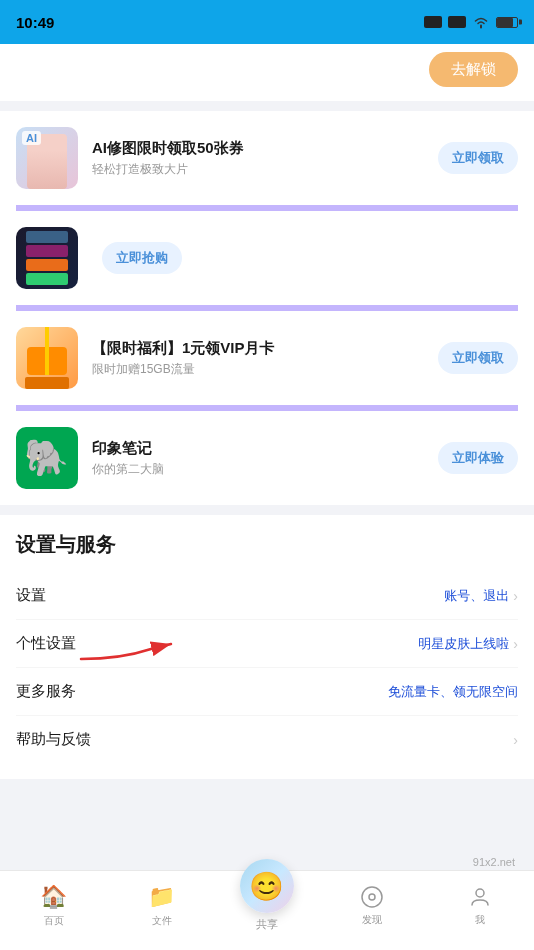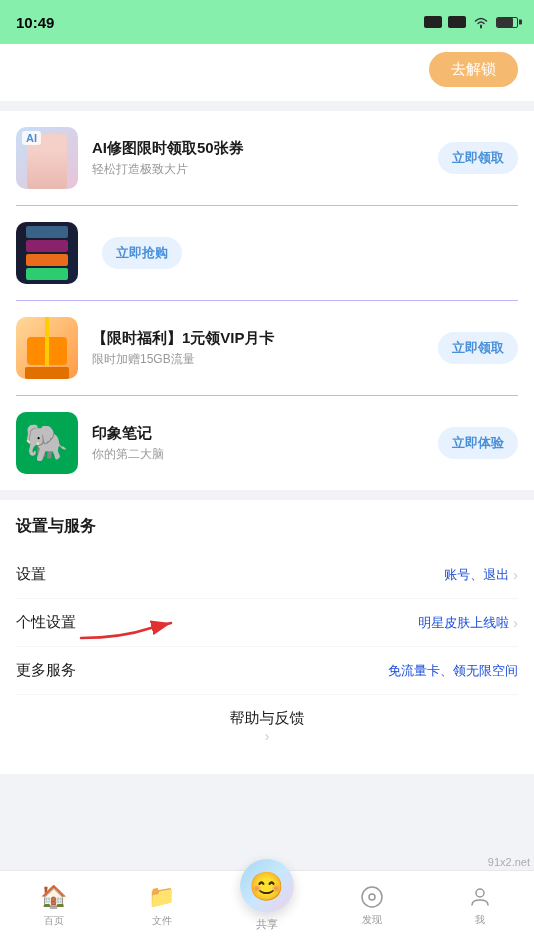--- a/index.html
+++ b/index.html
@@ -7,21 +7,21 @@
       width: 534px;
       height: 950px;
       background: #f2f3f7;
       font-family: -apple-system, 'PingFang SC', 'Helvetica Neue', sans-serif;
       overflow: hidden;
       position: relative;
     }
 
     
     .status-bar {
-      background: #86efac;
+      background: #0ea5e9;
       height: 44px;
       display: flex;
       align-items: center;
       justify-content: space-between;
       padding: 0 16px;
       gap: 8px;
     }
     .status-time {
       font-size: 15px;
       font-weight: 600;
@@ -85,21 +85,21 @@
     .cards-section {
       background: #fff;
       margin-top: 10px;
       padding: 0 16px;
     }
 
     .promo-card {
       display: flex;
       align-items: center;
       padding: 16px 0;
-      border-bottom: 1px solid #c4b5fd;
+      border-bottom: 6px solid #c4b5fd;
     }
     .promo-card:last-child {
       border-bottom: none;
     }
 
     .promo-img {
       width: 62px;
       height: 62px;
       border-radius: 10px;
       margin-right: 14px;
@@ -210,37 +210,36 @@
       font-weight: bold;
     }
 
     
     .settings-section {
       background: #fff;
       margin-top: 10px;
       padding: 16px;
     }
     .settings-title {
-      font-size: 16px;
+      font-size: 20px;
       font-weight: 700;
       color: #1a1a1a;
       margin-bottom: 14px;
     }
 
     .settings-item {
       display: flex;
       align-items: center;
       justify-content: space-between;
       padding: 14px 0;
       border-bottom: 1px solid #f5f5f5;
       position: relative;
     }
     .settings-item:last-child {
       border-bottom: none;
-      flex-direction: column;
     }
 
     .settings-label {
       font-size: 15px;
       color: #1a1a1a;
     }
 
     .settings-right {
       display: flex;
       align-items: center;
@@ -316,21 +315,21 @@
     }
     .nav-center-label {
       font-size: 11px;
       color: #999;
     }
 
     
     .watermark {
       position: absolute;
       bottom: 82px;
-      right: 4px;
+      right: 19px;
       font-size: 11px;
       color: #999;
       opacity: 0.8;
     }
 
     
     .arrow-svg {
       position: absolute;
       left: 55px;
       top: 14px;

